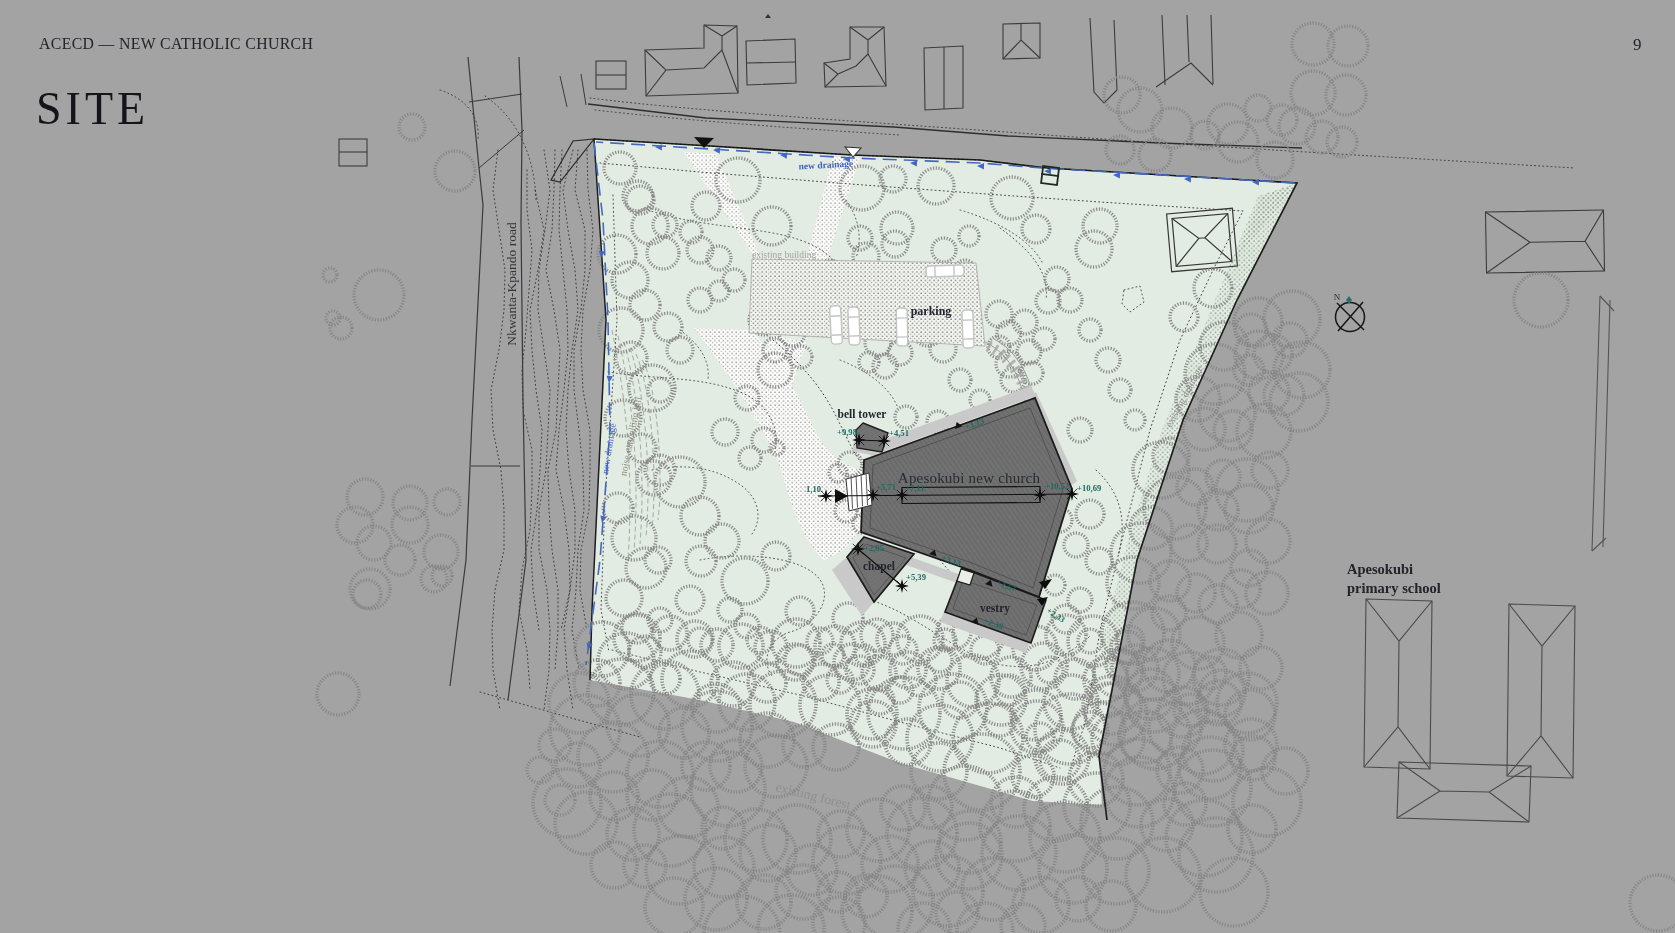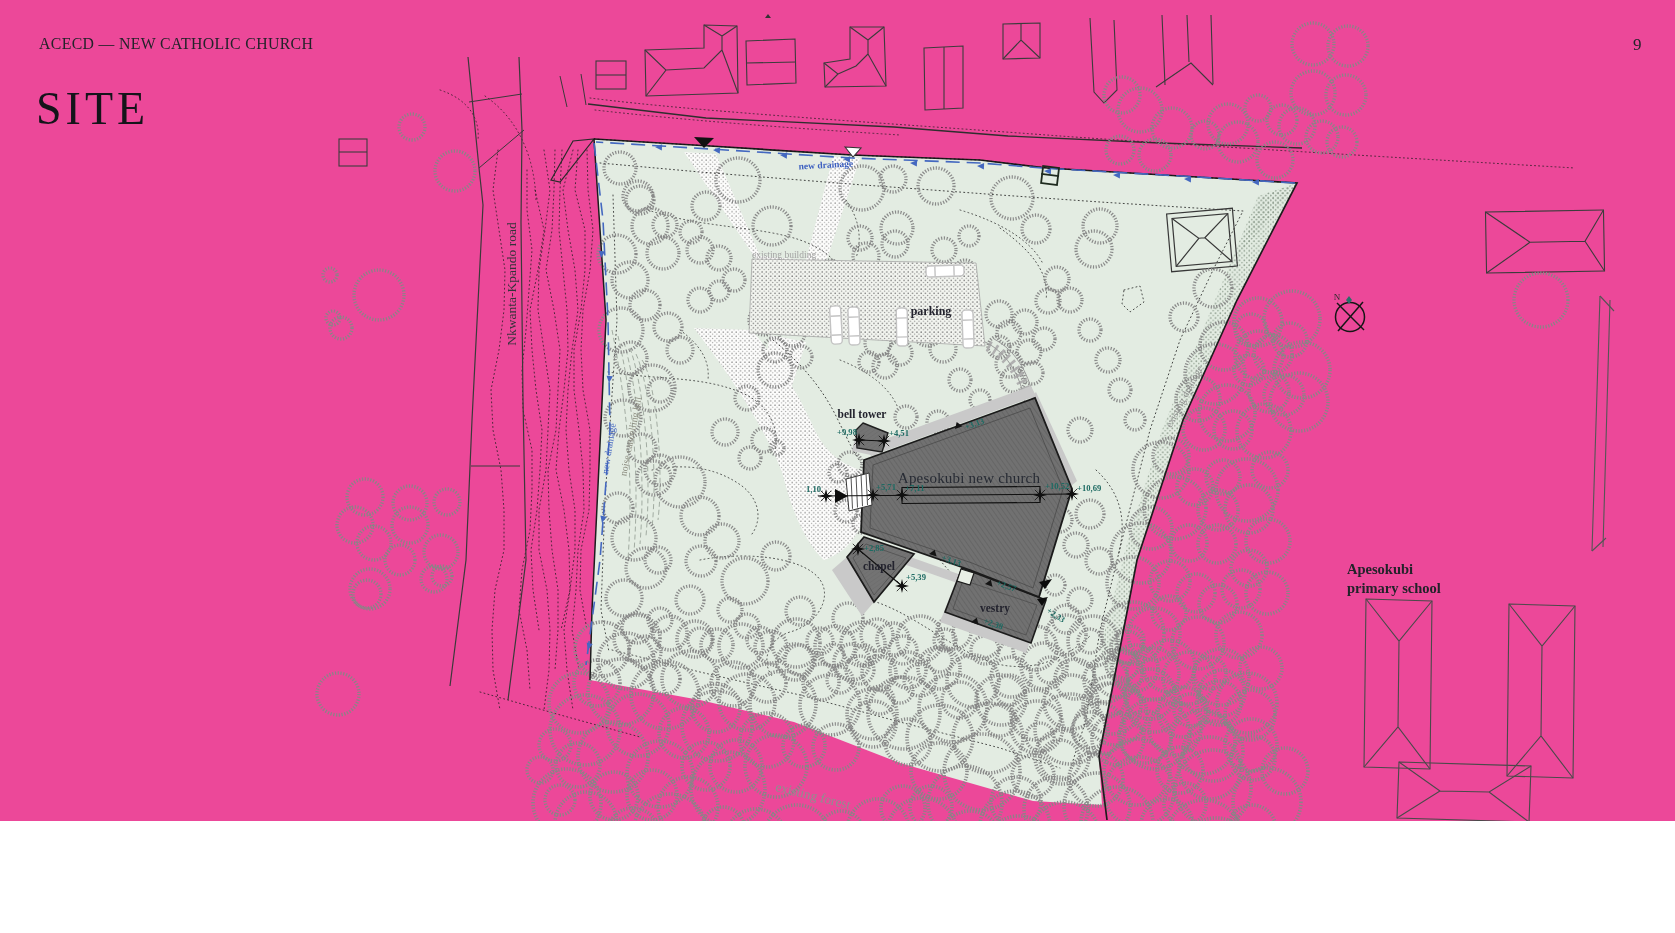--- a/index.html
+++ b/index.html
@@ -1,15 +1,15 @@
 <!DOCTYPE html>
 <html><head><meta charset="utf-8"><style>
 html,body{margin:0;padding:0;background:#ffffff;}
 *{font-family:"Liberation Serif",serif;-webkit-font-smoothing:antialiased;}
-.wrap{position:relative;width:1675px;height:821px;overflow:hidden;background:#ec4899;}
+.wrap{position:relative;width:1675px;height:933px;overflow:hidden;background:#a3a3a3;}
 </style></head><body>
 <div class="wrap">
 <svg width="1675" height="933" viewBox="0 0 1675 933">
 
 <defs>
 <pattern id="dg" width="4.6" height="4.6" patternUnits="userSpaceOnUse">
  <circle cx="1.1" cy="1.1" r="0.75" fill="#7f8f7f"></circle>
  <circle cx="3.4" cy="3.3" r="0.7" fill="#8a988a"></circle>
 </pattern>
 <pattern id="dp" width="4.3" height="4.3" patternUnits="userSpaceOnUse">

